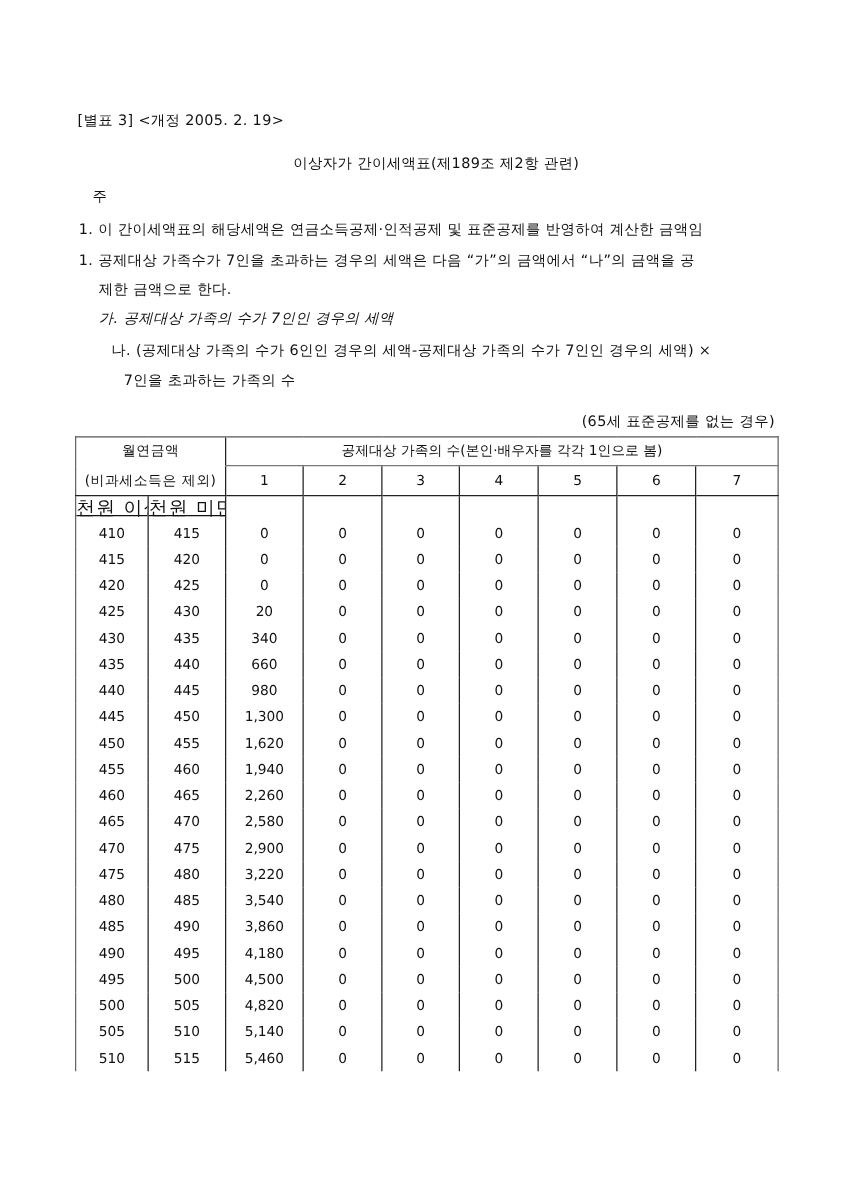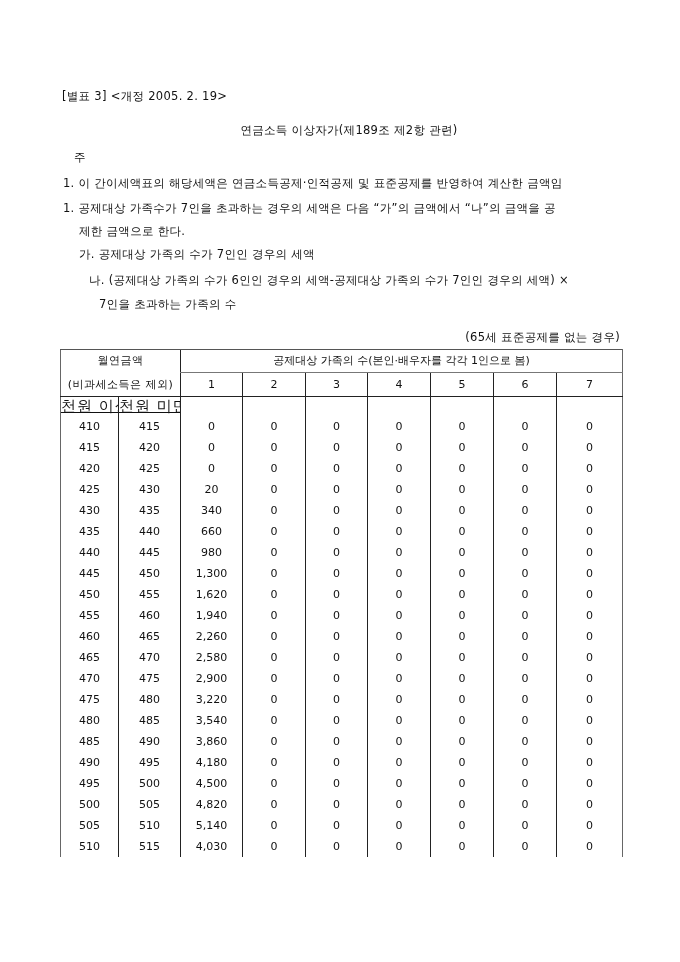--- a/index.html
+++ b/index.html
@@ -7,21 +7,21 @@
       width: 680px; height: 962px; position: relative; overflow: hidden;
       font-family: "DejaVu Sans", sans-serif; color: #111; font-size: 11.5px;
     }
     .line { position: absolute; white-space: nowrap; letter-spacing: 0.3px; }
     #annex-ref { left: 62px; top: 89px; }
     #doc-title { left: 0; width: 680px; text-align: center; top: 123px; padding-left: 18px; box-sizing: border-box; }
     #note-heading { left: 74px; top: 150px; }
     #note-1 { left: 63px; top: 176px; }
     #note-2a { left: 63px; top: 201px; }
     #note-2b { left: 79px; top: 224px; }
-    #sub-ga { left: 79px; top: 247px; }
+    #sub-ga { left: 79px; top: 247px; font-style: italic; }
     #sub-na-a { left: 89px; top: 273px; }
     #sub-na-b { left: 99px; top: 297px; }
     #condition-note { right: 60px; top: 330px; }
 
     table.tax {
       position: absolute; left: 60px; top: 349px;
       border-collapse: collapse; table-layout: fixed; width: 562px;
       font-size: 11px;
     }
     table.tax td { padding: 0; text-align: center; height: 21px; line-height: 21px; white-space: nowrap; overflow: hidden; }
@@ -32,21 +32,21 @@
     table.tax td.l { border-left: 1.5px solid #666; }
     table.tax td.r { border-right: 1.5px solid #666; }
     table.tax td.vb { border-left: 1px solid #222; }
     table.tax tr.h3 td.unit { text-align: left; letter-spacing: 1px; }
     table.tax tr.h1 td.left-head, table.tax tr.h2 td.left-head { letter-spacing: 0.5px; }
   </style>
 </head>
 <body>
 
 <div class="line" id="annex-ref">[별표 3] &lt;개정 2005. 2. 19&gt;</div>
-<div class="line" id="doc-title">연금소득 이상자가(제189조 제2항 관련)</div>
+<div class="line" id="doc-title">이상자가 간이세액표(제189조 제2항 관련)</div>
 <div class="line" id="note-heading">주</div>
 <div class="line" id="note-1">1. 이 간이세액표의 해당세액은 연금소득공제·인적공제 및 표준공제를 반영하여 계산한 금액임</div>
 <div class="line" id="note-2a">1. 공제대상 가족수가 7인을 초과하는 경우의 세액은 다음 “가”의 금액에서 “나”의 금액을 공</div>
 <div class="line" id="note-2b">제한 금액으로 한다.</div>
 <div class="line" id="sub-ga">가. 공제대상 가족의 수가 7인인 경우의 세액</div>
 <div class="line" id="sub-na-a">나. (공제대상 가족의 수가 6인인 경우의 세액-공제대상 가족의 수가 7인인 경우의 세액) ×</div>
 <div class="line" id="sub-na-b">7인을 초과하는 가족의 수</div>
 <div class="line" id="condition-note">(65세 표준공제를 없는 경우)</div>
 
 <table class="tax">
@@ -303,21 +303,21 @@
         <td class="vb">0</td>
         <td class="vb">0</td>
         <td class="vb">0</td>
         <td class="vb">0</td>
         <td class="vb">0</td>
         <td class="vb r">0</td>
       </tr>
       <tr>
         <td class="l">510</td>
         <td class="vb">515</td>
-        <td class="vb">4,030</td>
+        <td class="vb">5,460</td>
         <td class="vb">0</td>
         <td class="vb">0</td>
         <td class="vb">0</td>
         <td class="vb">0</td>
         <td class="vb">0</td>
         <td class="vb r">0</td>
       </tr>
     </tbody>
 </table>
 

